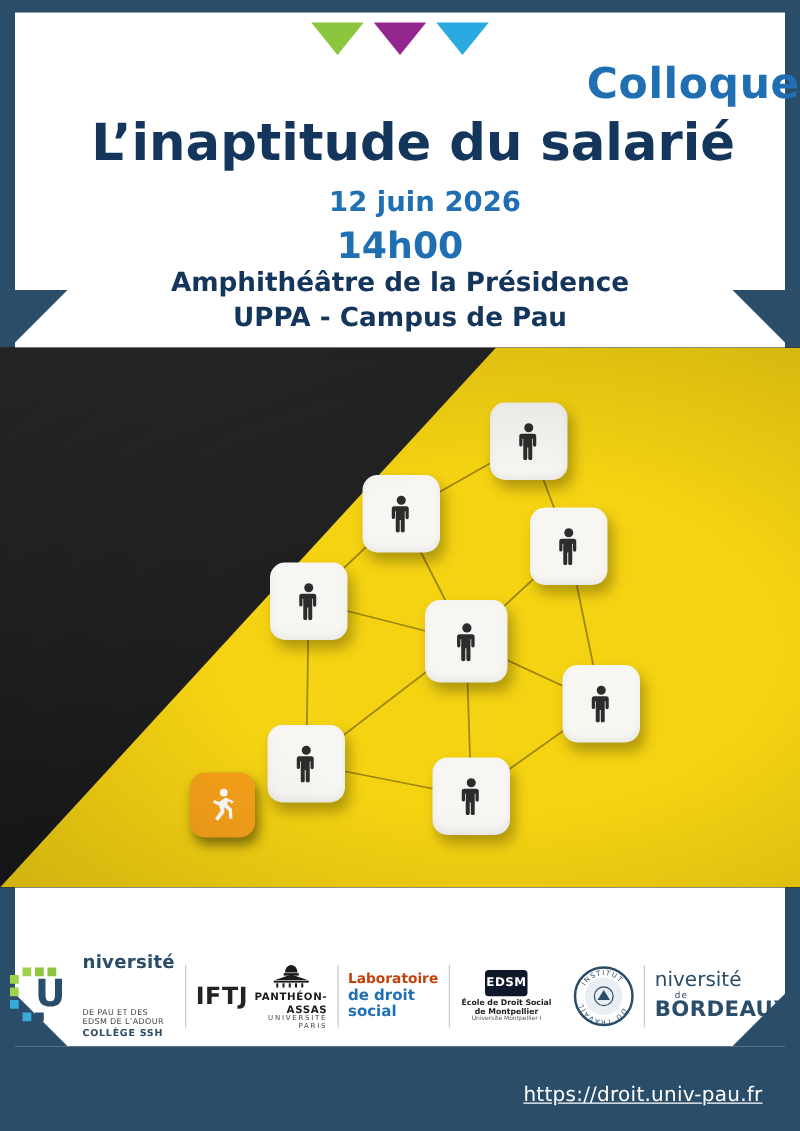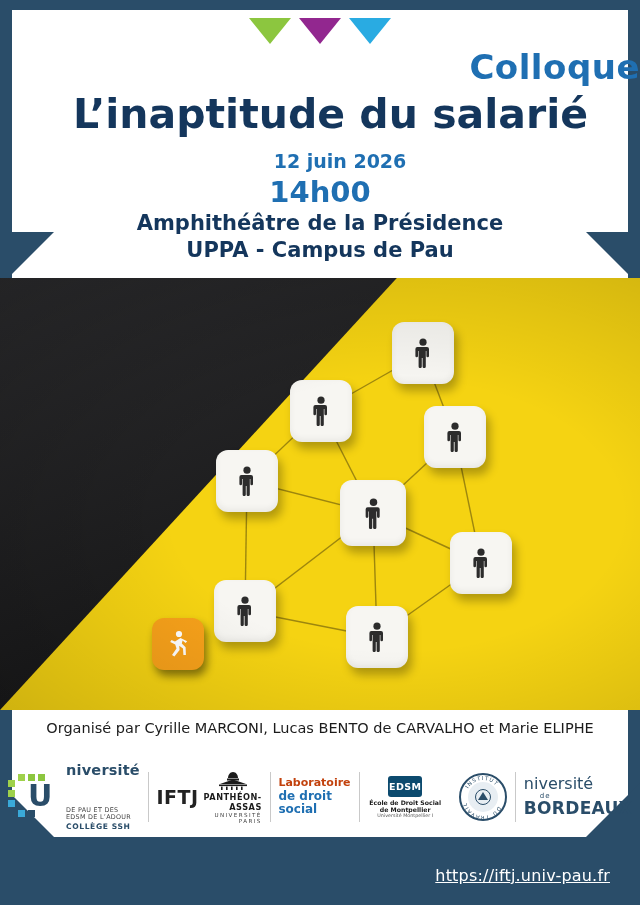--- a/index.html
+++ b/index.html
@@ -96,21 +96,21 @@
   .title {
     color: #14365c;
     font-size: 41px;
     font-weight: bold;
     margin-top: 4px;
     line-height: 1.15;
     padding-left: 21px;
   }
   .date {
     color: #1f6fb2;
-    font-size: 19px;
+    font-size: 22px;
     font-weight: bold;
     margin-top: 12px;
     line-height: 1.2;
     padding-left: 40px;
   }
   .time {
     color: #1f6fb2;
     font-size: 29px;
     font-weight: bold;
     line-height: 1.2;
@@ -215,21 +215,21 @@
 
   
   .labo { text-align: left; line-height: 1.15; }
   .labo .r1 { font-size: 11px; color: #c2410c; font-weight: 700; }
   .labo .r2 { font-size: 12px; color: #1f6fb2; font-weight: 700; }
 
   
   .edsm { text-align: center; }
   .edsm-badge {
     width: 34px; height: 21px; border-radius: 3px;
-    background: #0c4a6e; color: #fff;
+    background: #0f172a; color: #fff;
     font-size: 9.5px; font-weight: bold; letter-spacing: .4px;
     display: flex; align-items: center; justify-content: center;
     margin: 0 auto 2px;
   }
   .edsm .e1 { font-size: 6.2px; color: #1b1b1b; font-weight: 700; }
   .edsm .e2 { font-size: 4.8px; color: #555; }
 
   
   .circ { position: relative; width: 48px; height: 48px; }
   .circ .ring {
@@ -356,21 +356,20 @@
     <div class="die" style="left:346px; top:328px; width:62px; height:62px; position:absolute;">
       <svg class="person" width="20" height="30" viewBox="0 0 20 30">
         <circle cx="10" cy="4.2" r="3.6" fill="#2c2c2c"></circle>
         <path d="M6 9h8a2 2 0 0 1 2 2v7a1.3 1.3 0 0 1-2.6 0v-5h-.6v15.5a1.6 1.6 0 0 1-3.2 0V20h-.8v8.5a1.6 1.6 0 0 1-3.2 0V13h-.6v5a1.3 1.3 0 0 1-2.6 0v-7a2 2 0 0 1 2-2z" fill="#2c2c2c"></path>
       </svg>
     </div>
 
     <div class="shadow-overlay"></div>
   </div>
 
-  <div class="organizers">Organisé par Cyrille MARCONI, Lucas BENTO de CARVALHO et Marie ELIPHE</div>
 
   <div class="logos">
 
     <div class="logo-cell">
       <div class="uppa">
         <div class="uppa-mark">
           <div class="sq" style="left:0;top:6px;background:#9fd14b;"></div>
           <div class="sq" style="left:0;top:16px;background:#9fd14b;"></div>
           <div class="sq" style="left:0;top:26px;background:#3aa9d8;"></div>
           <div class="sq" style="left:10px;top:0px;background:#9fd14b;"></div>
@@ -462,15 +461,15 @@
       <div class="bdx">
         <div class="u1">niversité</div>
         <div class="u2">de</div>
         <div class="u3">BORDEAUX</div>
       </div>
     </div>
 
   </div>
 
   <div class="footer-band"></div>
-  <a class="footer-url" href="#">https://iftj.univ-pau.fr</a>
+  <a class="footer-url" href="#">https://droit.univ-pau.fr</a>
 
 </div>
 
 </body></html>

